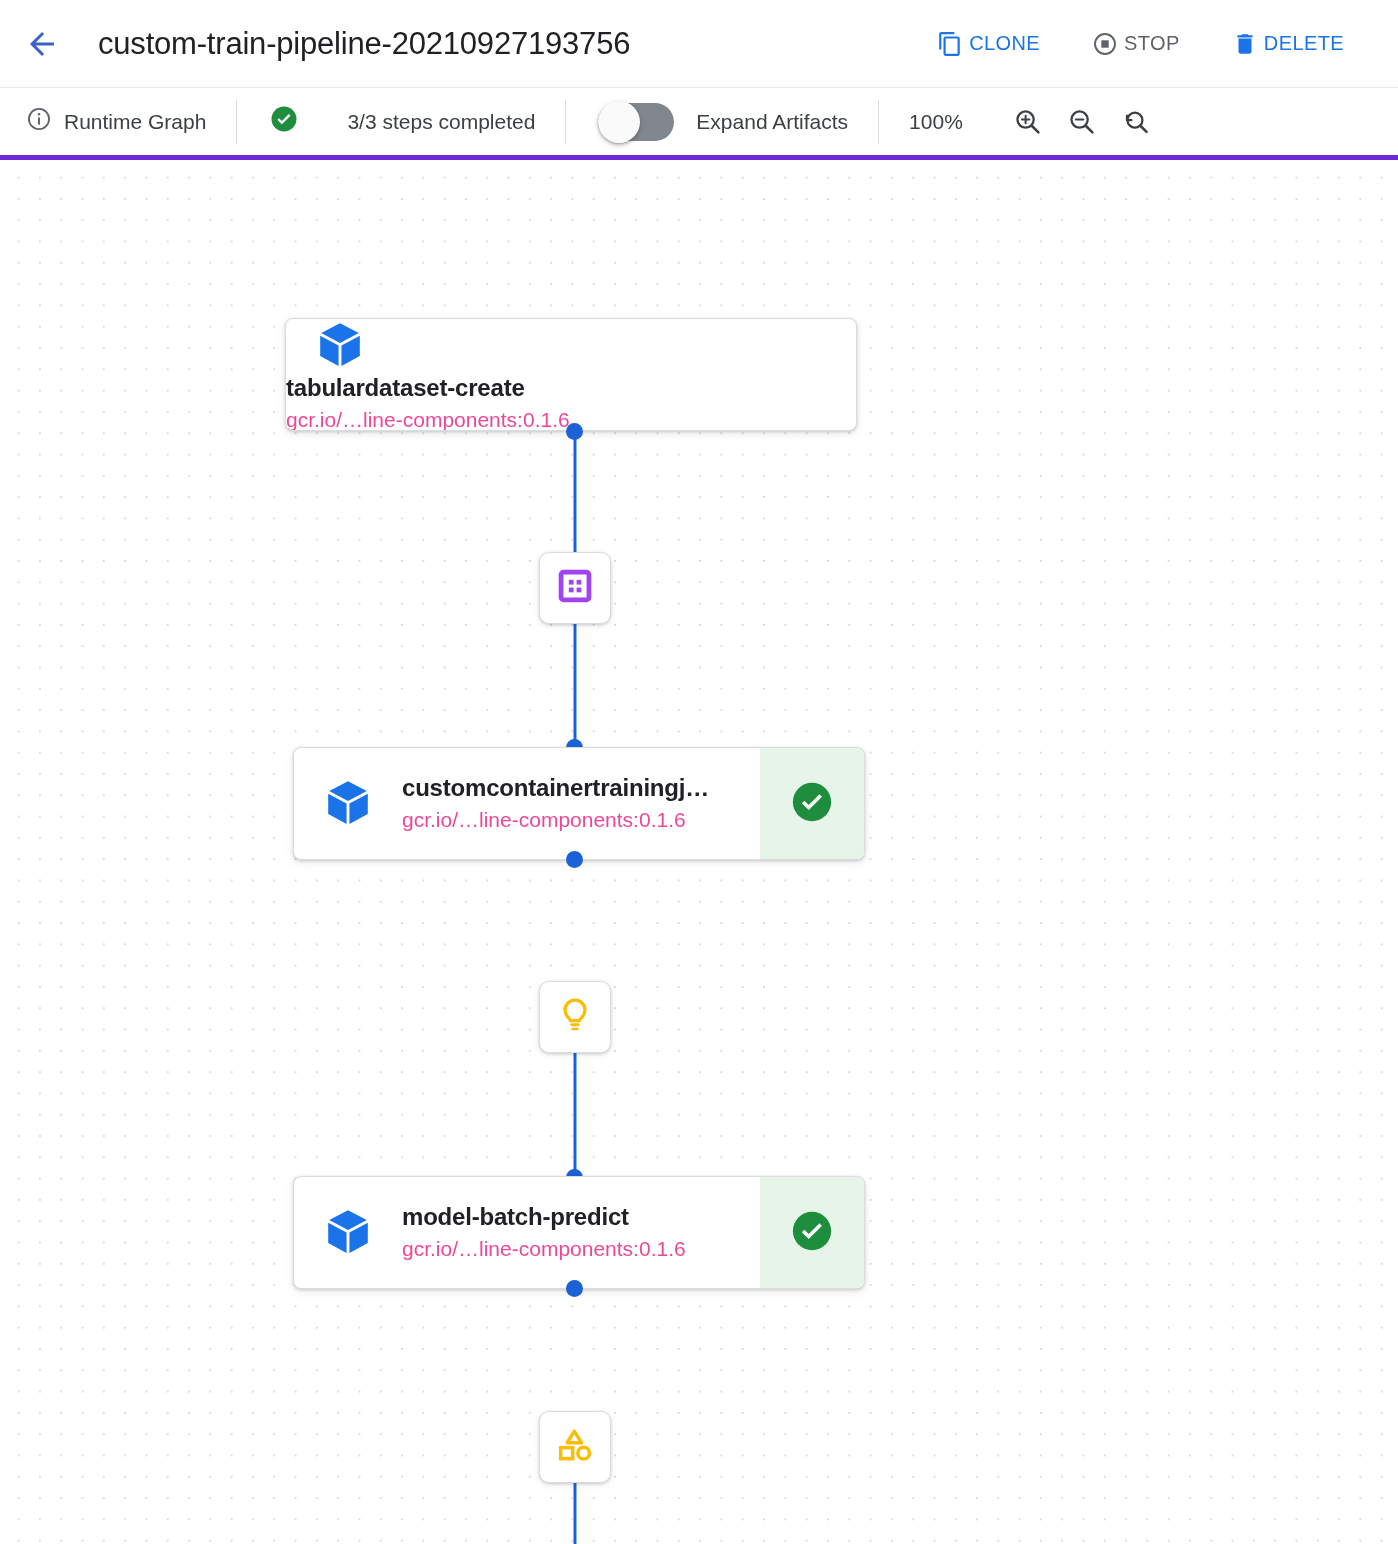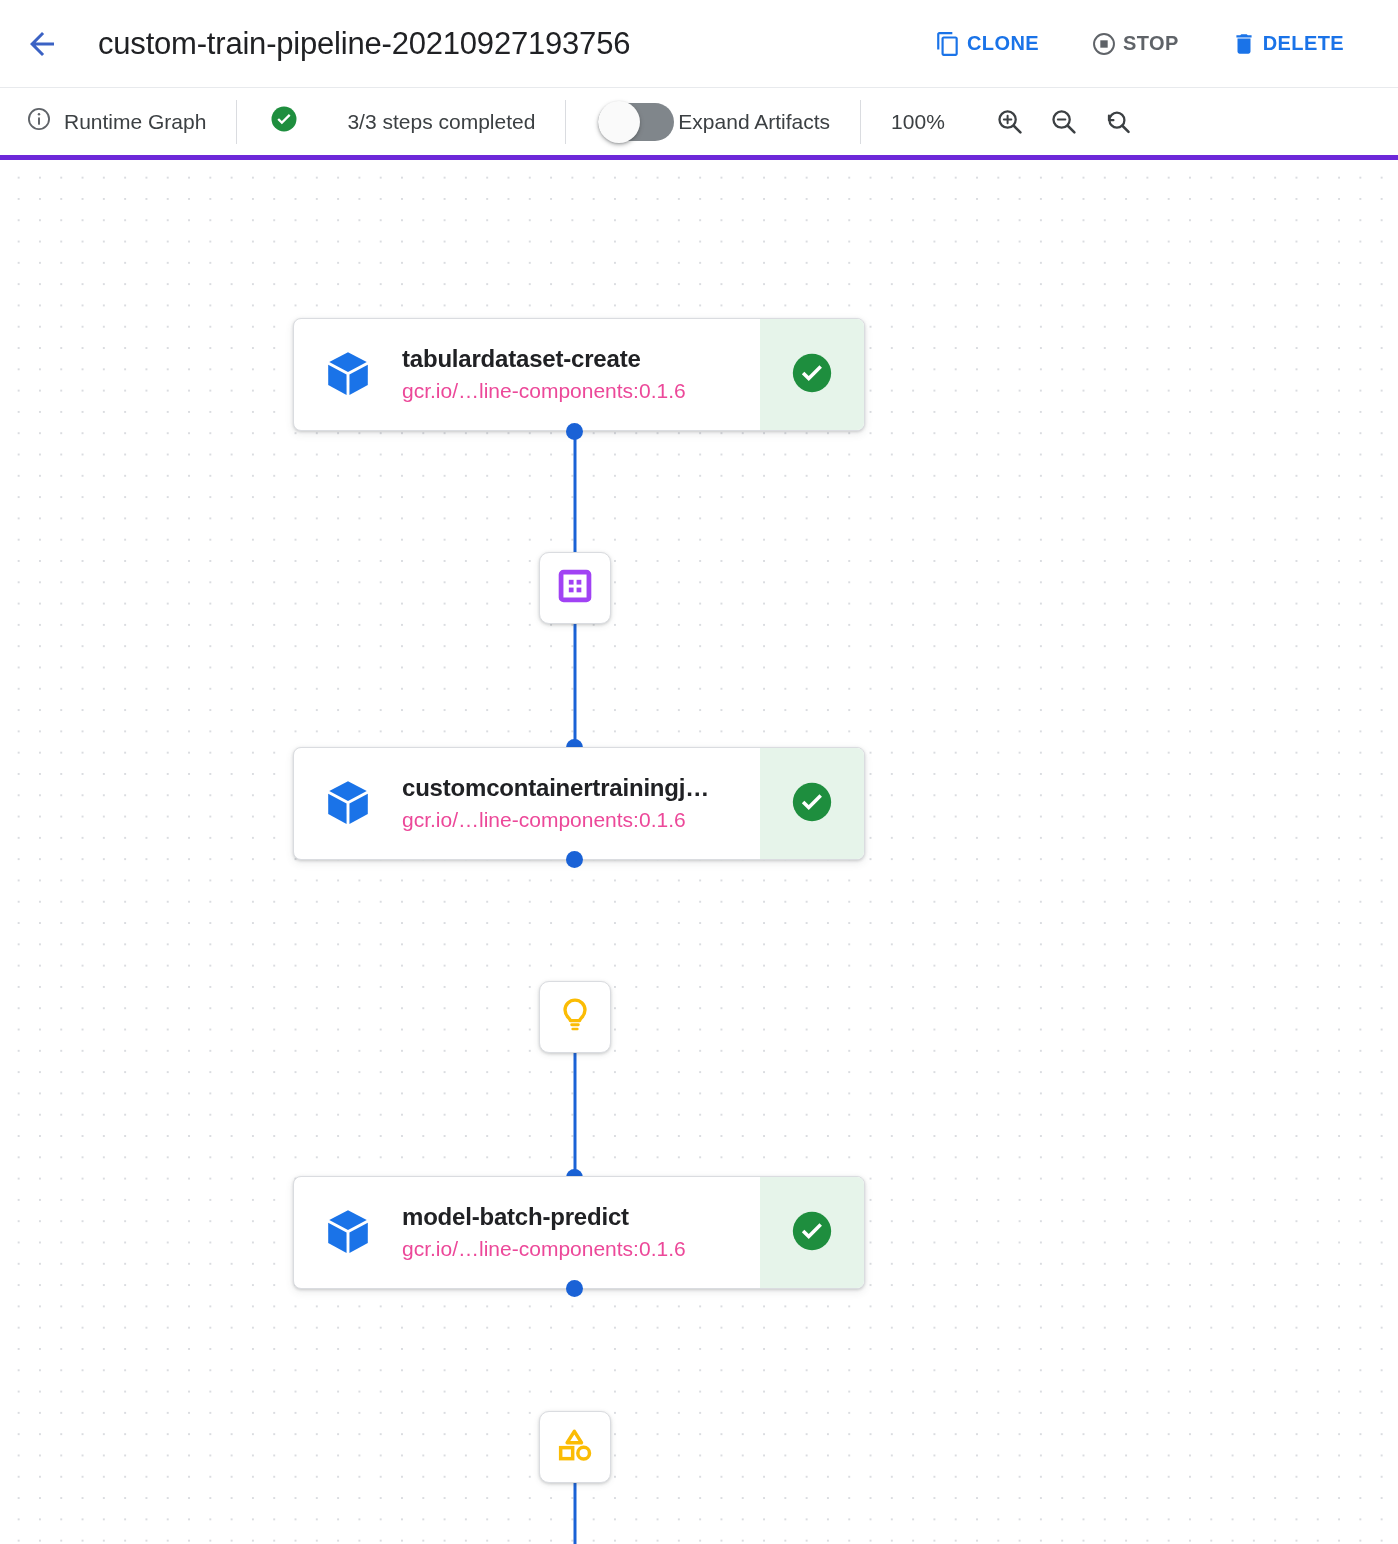--- a/index.html
+++ b/index.html
@@ -57,21 +57,21 @@
     padding-right: 40px;
     gap: 0px;
   }
   .action-btn {
     display: flex;
     align-items: center;
     gap: 6px;
     padding: 8px 14px;
     margin-left: 24px;
     font-size: 20px;
-    font-weight: 700;
+    font-weight: 400;
     letter-spacing: 0.4px;
     color: #1a73e8;
     cursor: pointer;
     border-radius: 4px;
     white-space: nowrap;
   }
   .action-btn.disabled {
     color: #5f6368;
     cursor: default;
   }
@@ -92,21 +92,21 @@
     display: flex;
     align-items: center;
     height: 100%;
     gap: 12px;
     font-size: 21px;
     color: #3c4043;
     white-space: nowrap;
   }
   .tb-runtime { padding-left: 26px; padding-right: 30px; }
   .tb-steps   { padding-left: 32px; padding-right: 30px; gap: 48px; }
-  .tb-expand  { padding-left: 32px; padding-right: 30px; gap: 4px; }
+  .tb-expand  { padding-left: 32px; padding-right: 30px; gap: 22px; }
   .tb-zoom    { padding-left: 30px; gap: 0; }
 
   .tb-divider {
     width: 1px;
     height: 44px;
     background: #dadce0;
     flex: 0 0 auto;
   }
 
   .toggle {
@@ -382,21 +382,21 @@
 
     <svg class="edges" aria-hidden="true">
       <line x1="575" y1="270" x2="575" y2="427" stroke="#1a62d6" stroke-width="3"></line>
       <line x1="575" y1="427" x2="575" y2="588" stroke="#1a62d6" stroke-width="3"></line>
       <line x1="575" y1="588" x2="575" y2="700" stroke="#1a62d6" stroke-width="3"></line>
       <line x1="575" y1="855" x2="575" y2="1020" stroke="#1a62d6" stroke-width="3"></line>
       <line x1="575" y1="1020" x2="575" y2="1130" stroke="#1a62d6" stroke-width="3"></line>
       <line x1="575" y1="1280" x2="575" y2="1450" stroke="#1a62d6" stroke-width="3"></line>
     </svg>
 
-    <div class="node" style="left:293px; top:157px;">
+    <div class="node" style="left:285px; top:157px;flex-direction:column;">
       <div class="node-icon">
         <span>
           <svg width="50" height="50" viewBox="0 0 48 48" aria-hidden="true">
             <path d="M24 4 L42 13.5 L24 23 L6 13.5 Z" fill="#1a73e8"></path>
             <path d="M5 16 L22.6 25.4 L22.6 45 L5 35.6 Z" fill="#1a73e8"></path>
             <path d="M43 16 L25.4 25.4 L25.4 45 L43 35.6 Z" fill="#1a73e8"></path>
           </svg>
         </span>
       </div>
       <div class="node-text">

